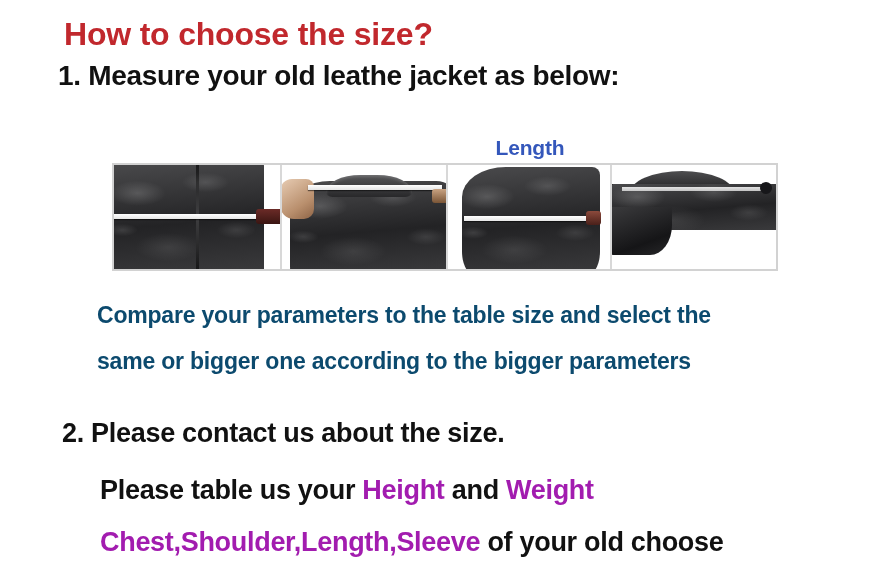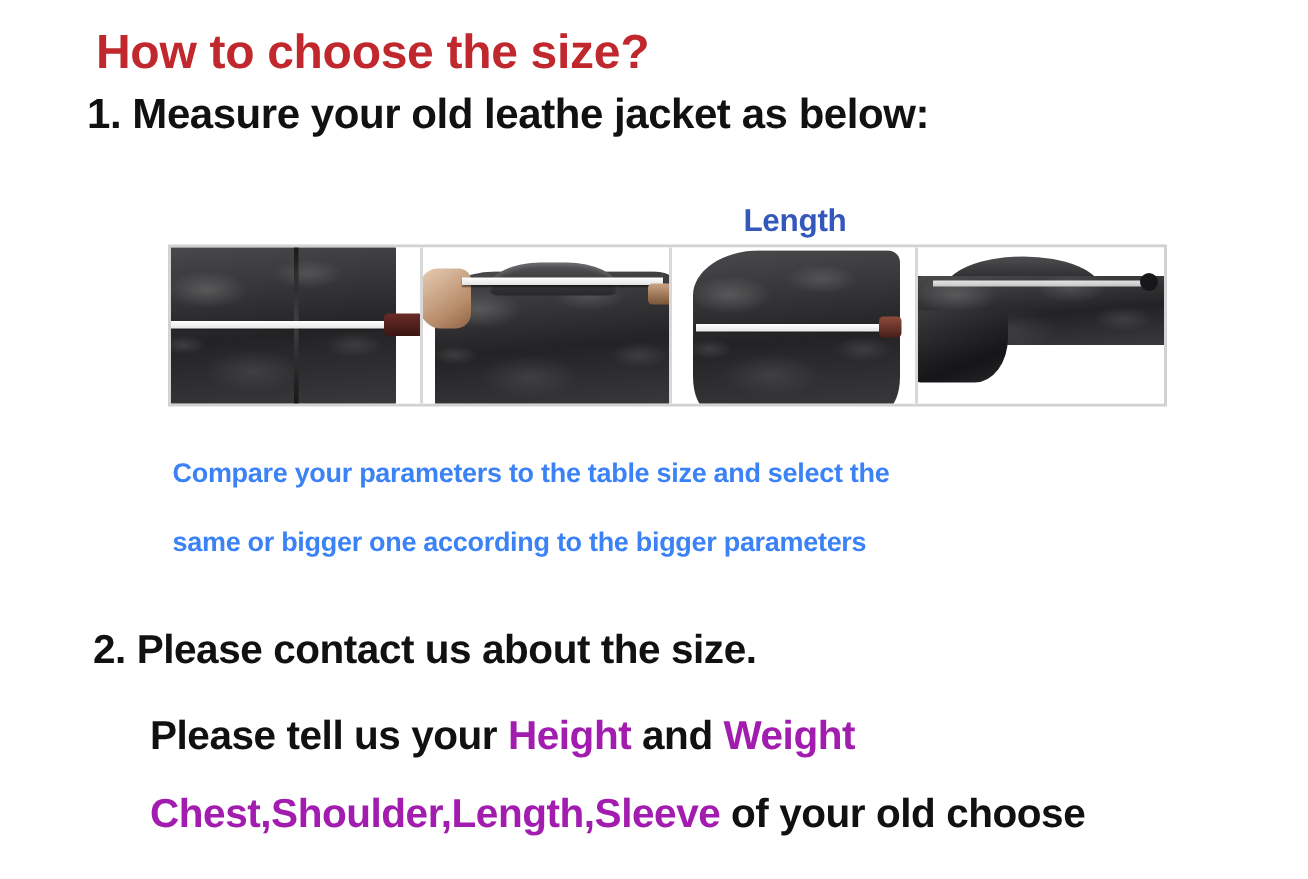--- a/index.html
+++ b/index.html
@@ -233,26 +233,26 @@
     right: 4px; top: 17px;
     width: 12px; height: 12px;
     border-radius: 50%;
     background: #17171a;
     z-index: 6;
   }
 
   
   .compare {
     position: absolute;
-    left: 115px;
+    left: 97px;
     top: 292px;
     width: 710px;
-    font-size: 18px;
-    font-weight: bold;
-    color: #3b82f6;
+    font-size: 23px;
+    font-weight: bold;
+    color: #0c4a6e;
     line-height: 46px;
     letter-spacing: -0.2px;
   }
   .compare .ln { display: block; white-space: nowrap; }
 
   
   .step2 {
     position: absolute;
     left: 62px;
     top: 418px;
@@ -331,18 +331,18 @@
 </div>
 
 <div class="compare">
   <span class="ln">Compare your parameters to the table size and select the</span>
   <span class="ln">same or bigger one according to the bigger parameters</span>
 </div>
 
 <div class="step2">2. Please contact us about the size.</div>
 
 <div class="line-height">
-  <span>Please tell us your </span><span class="red">Height</span><span> and </span><span class="red">Weight</span>
+  <span>Please table us your </span><span class="red">Height</span><span> and </span><span class="red">Weight</span>
 </div>
 
 <div class="line-parts">
   <span class="red">Chest,Shoulder,Length,Sleeve</span><span> of your old choose</span>
 </div>
 
 </body></html>

